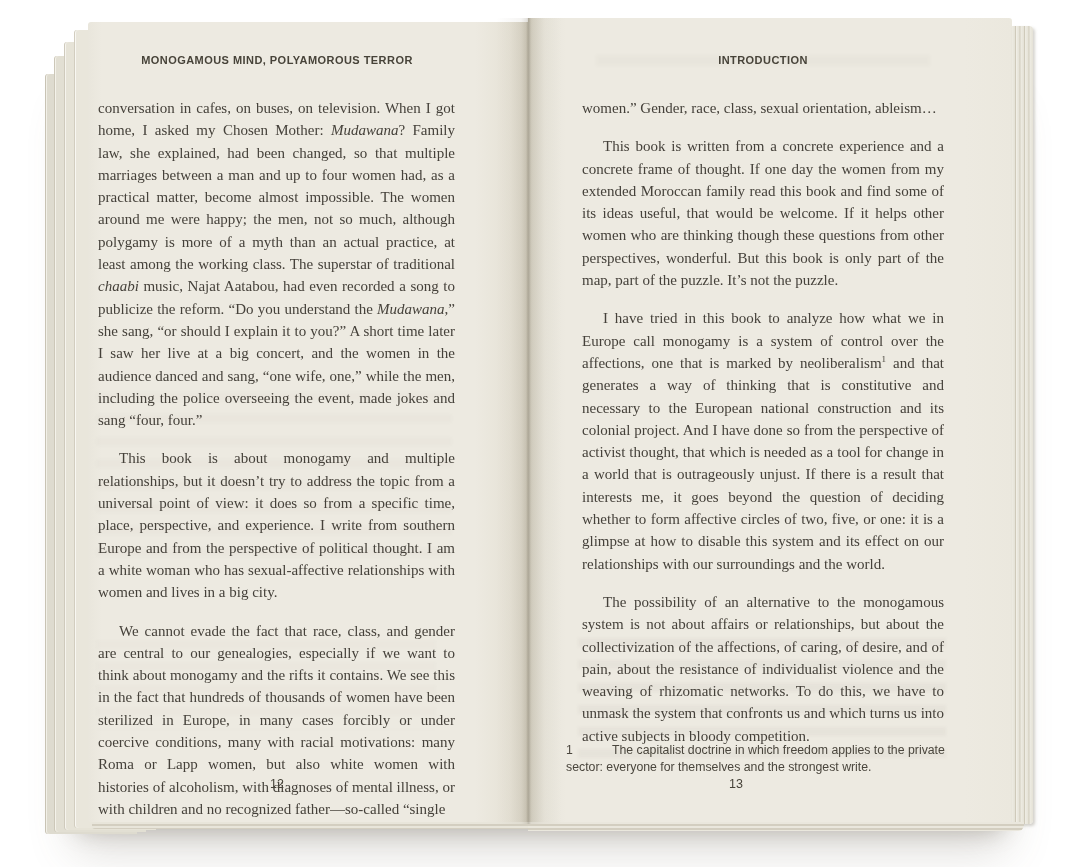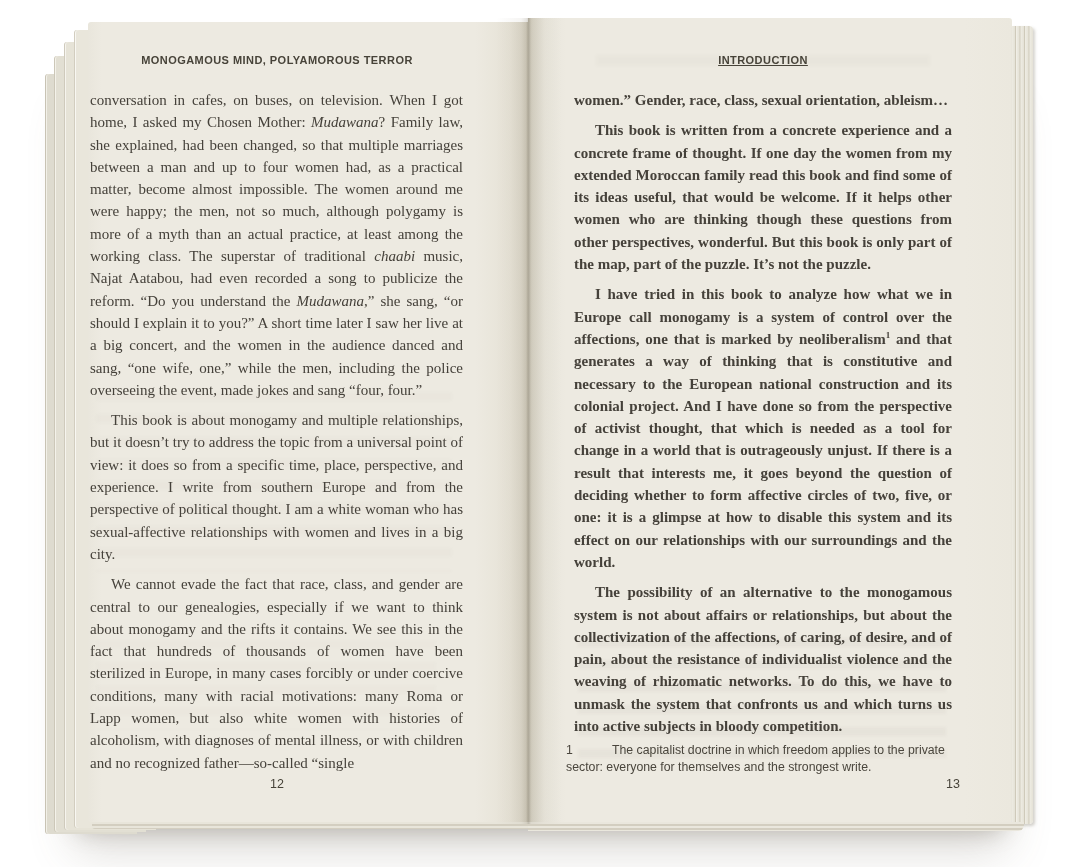--- a/index.html
+++ b/index.html
@@ -65,39 +65,39 @@
       rgba(130,120,100,.05) 72%,
       rgba(130,120,100,0) 100%);
   }
 
   
   .running-head{
     position:absolute;font-family:"Liberation Sans", sans-serif;
     font-size:11px;font-weight:bold;letter-spacing:.45px;color:#474339;
   }
   .head-left{left:82px;width:390px;top:54px;text-align:center;}
-  .head-right{left:566px;width:394px;top:54px;text-align:center;text-decoration:underline;}
+  .head-right{left:566px;width:394px;top:54px;text-align:center;}
 
   .body-text{
     position:absolute;font-size:15px;line-height:22.3px;color:#45413a;
     text-align:justify;hyphens:auto;-webkit-hyphens:auto;
   }
   .body-left{left:82px;top:81px;width:389px;}
-  .body-right{left:566px;top:81px;width:394px;font-weight:bold;}
-  .body-text p{margin:8px;}
+  .body-right{left:566px;top:81px;width:394px;}
+  .body-text p{margin:16px;}
   .body-text p.indent{text-indent:21px;}
   .body-text em{font-style:italic;}
   .body-text sup{font-size:9px;line-height:0;vertical-align:super;}
 
   .page-number{
     position:absolute;font-family:"Liberation Sans", sans-serif;
     font-size:12.5px;color:#474339;
   }
   .pn-left{left:82px;width:390px;top:777px;text-align:center;}
-  .pn-right{left:566px;width:394px;top:777px;text-align:right;}
+  .pn-right{left:539px;width:394px;top:777px;text-align:center;}
 
   .footnote{
     position:absolute;left:566px;top:742px;width:406px;
     font-family:"Liberation Sans", sans-serif;
     font-size:12.3px;line-height:16.5px;color:#4a463d;
     text-indent:46px;
   }
   .footnote .fn-marker{position:absolute;left:0;top:0;text-indent:0;}
 
   

